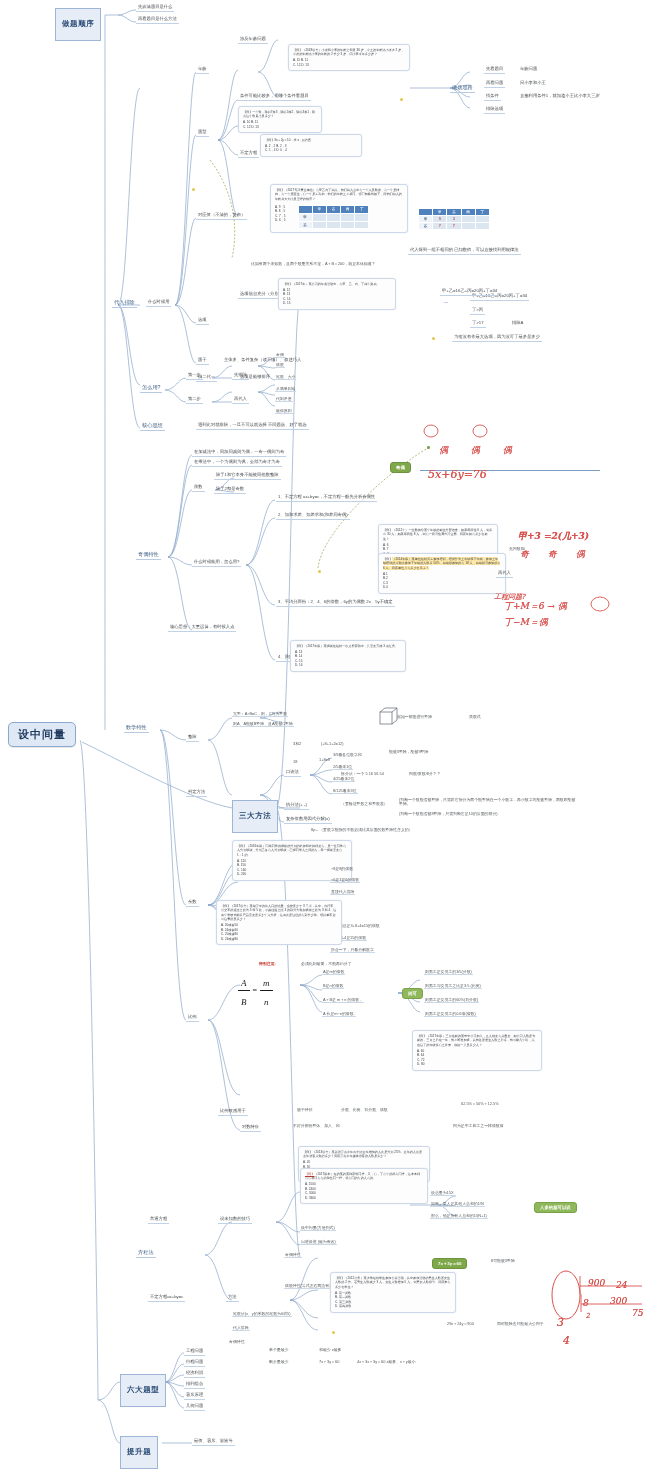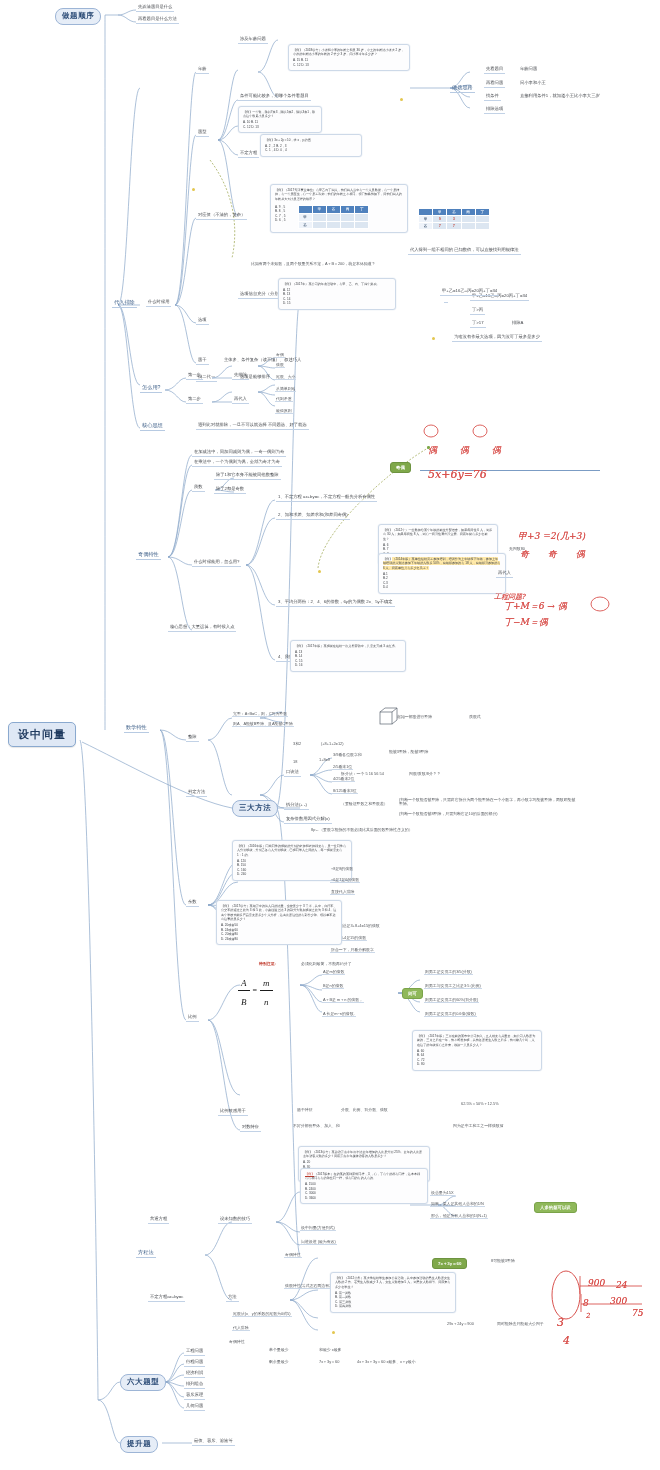--- a/index.html
+++ b/index.html
@@ -14,23 +14,23 @@
   
   .node{position:absolute;white-space:nowrap;line-height:1.15;}
 
   .root{
     background:#dfe8f5;border:1px solid #8aa9cf;border-radius:5px;
     color:#1f3a5f;font-weight:bold;font-size:11px;
     padding:5px 9px;letter-spacing:1px;
     box-shadow:0 1px 1px rgba(0,0,0,.10);
   }
   .lvl1{
-    background:#e6edf7;border:1px solid #9db5d6;border-radius:8px;
+    background:#e6edf7;border:1px solid #9db5d6;border-radius:0;
     color:#2a4a75;font-size:7.5px;font-weight:bold;
-    padding:3px 6px;letter-spacing:.6px;
+    padding:11px 6px;letter-spacing:.6px;
   }
   .lvl2{
     color:#3a5c86;font-size:5.2px;padding:1px 2px;
     border-bottom:1px solid #b7cae2;
   }
   .lvl3{
     color:#45484d;font-size:4.3px;padding:1px 2px;
     border-bottom:1px solid #c2d2e6;
   }
   .lvl3.plain{border-bottom:none;}
@@ -609,23 +609,23 @@
   <div class="node lvl3" style="left:184px;top:1359px;">行程问题</div>
   <div class="node lvl3" style="left:184px;top:1370px;">经济利润</div>
   <div class="node lvl3" style="left:184px;top:1381px;">排列组合</div>
   <div class="node lvl3" style="left:184px;top:1392px;">容斥原理</div>
   <div class="node lvl3" style="left:184px;top:1403px;">几何问题</div>
 
   <div class="node lvl1" style="left:120px;top:1436px;">提升题</div>
   <div class="node lvl3" style="left:192px;top:1438px;">最值、容斥、溶液等</div>
 
   <div class="hand lg" style="left:428px;top:428px;">5x+6y=76</div>
-  <div class="hand md" style="left:428px;top:444px;letter-spacing:10px;">偶    偶    偶</div>
-
-  <div class="hand md" style="left:518px;top:530px;">甲+3   =2(几+3)</div>
+  <div class="hand md" style="left:439px;top:444px;letter-spacing:10px;">偶    偶    偶</div>
+
+  <div class="hand md" style="left:518px;top:530px;font-weight:bold;">甲+3   =2(几+3)</div>
   <div class="hand md" style="left:520px;top:548px;letter-spacing:8px;">奇  奇        偶</div>
 
   <div class="hand sm" style="left:494px;top:592px;">工程问题?</div>
   <div class="hand md" style="left:504px;top:600px;">丁+M＝6 → 偶</div>
   <div class="hand md" style="left:504px;top:616px;">丁−M＝偶</div>
 
   <div class="hand lg" style="left:557px;top:1276px;">3</div>
   <div class="hand lg" style="left:563px;top:1294px;">4</div>
   <div class="hand md" style="left:616px;top:1280px;">24</div>
   <div class="hand md" style="left:588px;top:1278px;">900</div>

